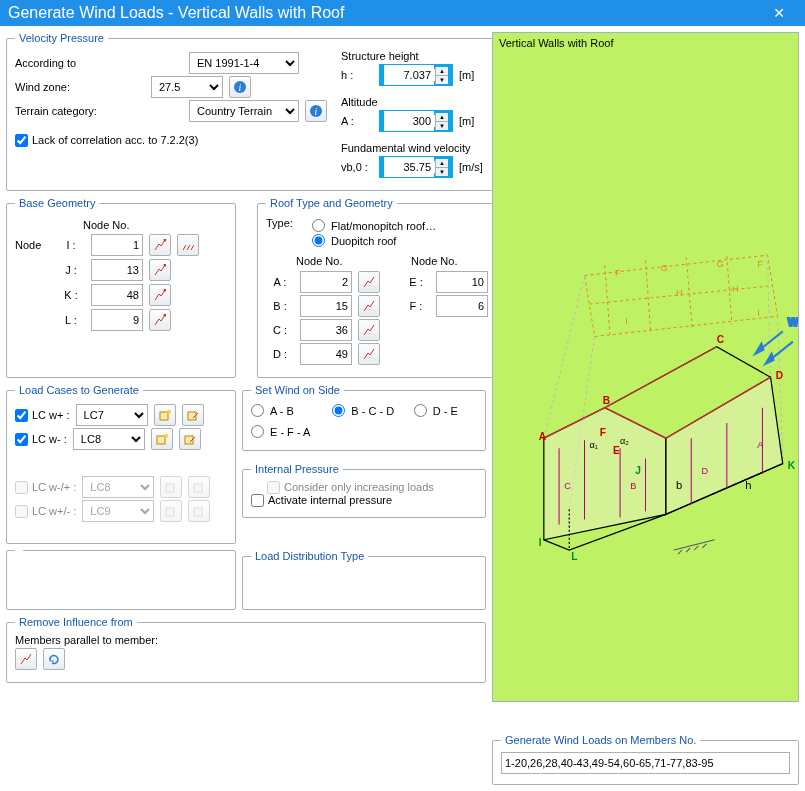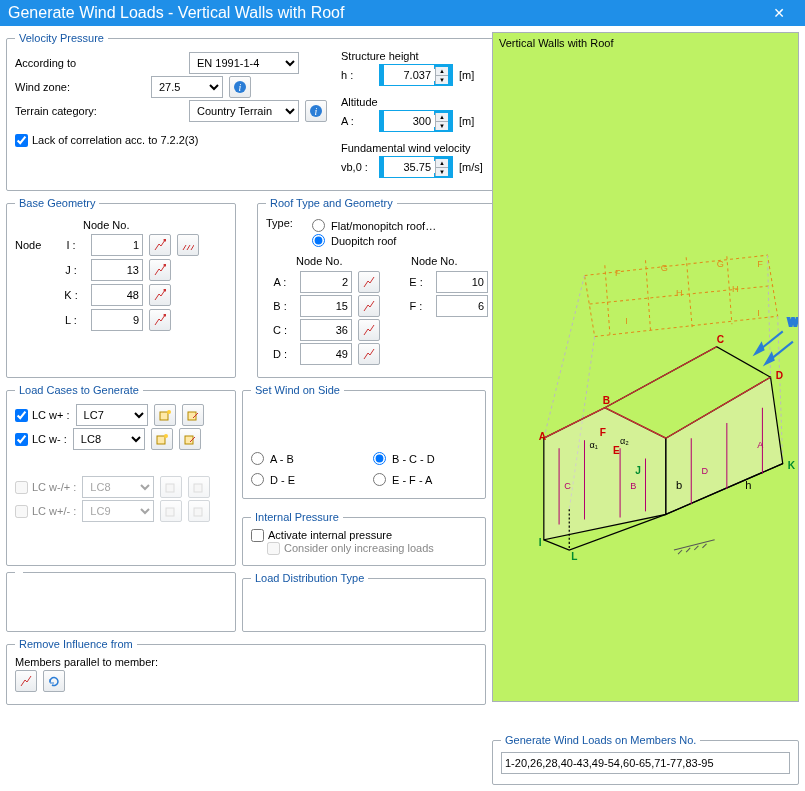--- a/index.html
+++ b/index.html
@@ -41,21 +41,21 @@
   .txtnarrow { width: 52px; text-align:right; }
   .preview { border:1px solid #a8b0b8; background:#bef264; height: 670px; position: relative; }
   .preview .ptitle { position:absolute; top:4px; left:6px; font-size:11px; }
   .genbox input { width: 100%; height: 22px; }
   .footer { display:flex; justify-content:space-between; align-items:center; padding: 8px 4px 4px 4px; border-top:1px solid #ddd; margin-top:6px; }
   .footer .left { display:flex; gap:6px; }
   .footer .right { display:flex; gap:6px; }
   button.std { width: 78px; height: 24px; border:1px solid #a8b0b8; background: linear-gradient(#fdfdfd,#e9ecef); font-family: inherit; font-size:11px; cursor:pointer; border-radius:2px; }
   .radio-row { display:flex; align-items:center; gap:6px; margin:2px 0;}
   .disabled-text { color:#888; }
-  .grid2 { display:grid; grid-template-columns: 1fr 1fr; row-gap:4px; column-gap:18px;margin-top:48px; }
+  .grid2 { display:grid; grid-template-columns: 1fr 1fr 1fr; row-gap:4px; column-gap:18px; }
 </style>
 </head>
 <body>
 
 <div class="titlebar">
   <span class="title">Generate Wind Loads  -  Vertical Walls with Roof</span>
   <span class="closex">✕</span>
 </div>
 
 <div class="dlg">
@@ -388,27 +388,27 @@
                 </label>
     <label class="radio-row">
                   <input type="radio" name="side" style="">
                   <span>E - F - A</span>
                 </label>
   </div>
 </fieldset>
 
 <fieldset>
   <legend>Internal Pressure</legend>
+  <label class="chk disabled-text" style="margin-left:16px">
+                <input type="checkbox" disabled="" style="">
+                <span>Consider only increasing loads</span>
+              </label>
   <label class="chk">
                 <input type="checkbox" style="">
                 <span>Activate internal pressure</span>
-              </label>
-  <label class="chk disabled-text" style="margin-left:16px">
-                <input type="checkbox" disabled="" style="">
-                <span>Consider only increasing loads</span>
               </label>
 </fieldset>
 </div>
 </div>
 
 <div style="display:flex; gap:6px;">
   <fieldset style="flex:0 0 230px; min-height:60px">
             <legend></legend>
           </fieldset>
   <fieldset style="flex:1">

